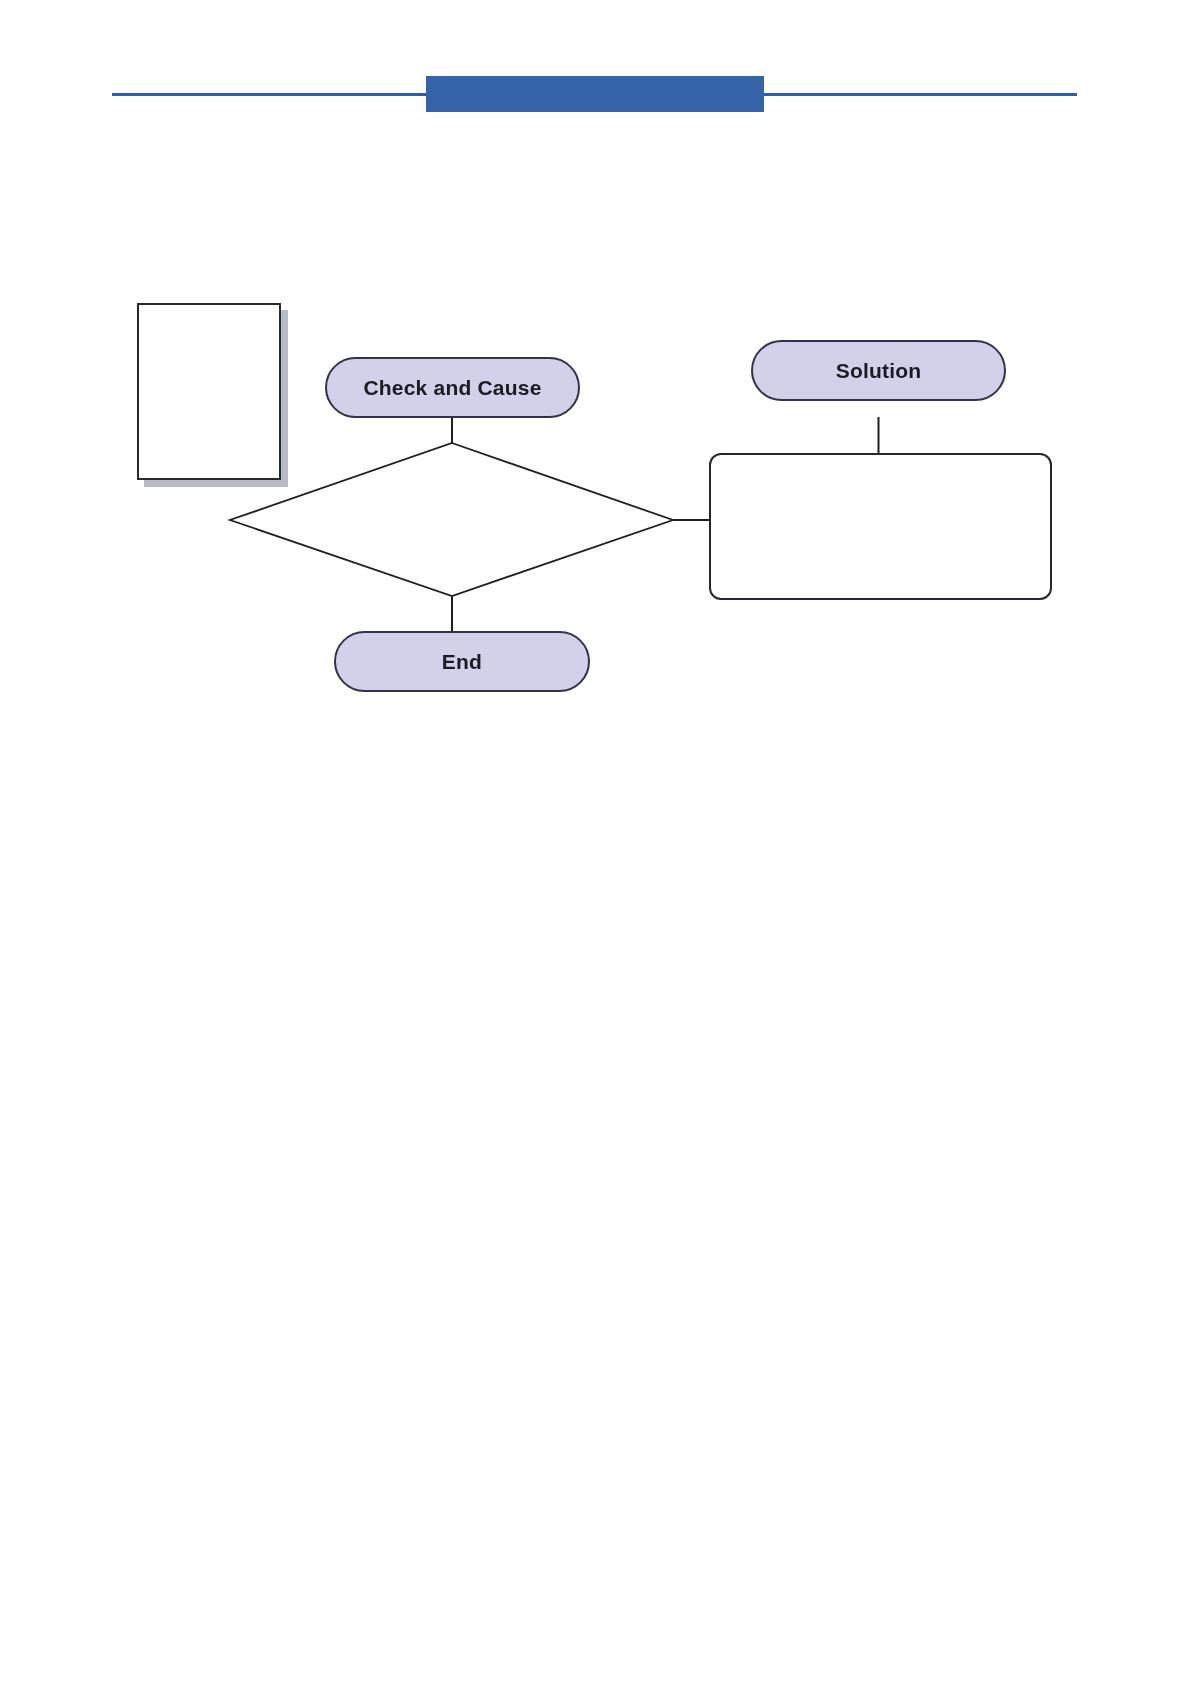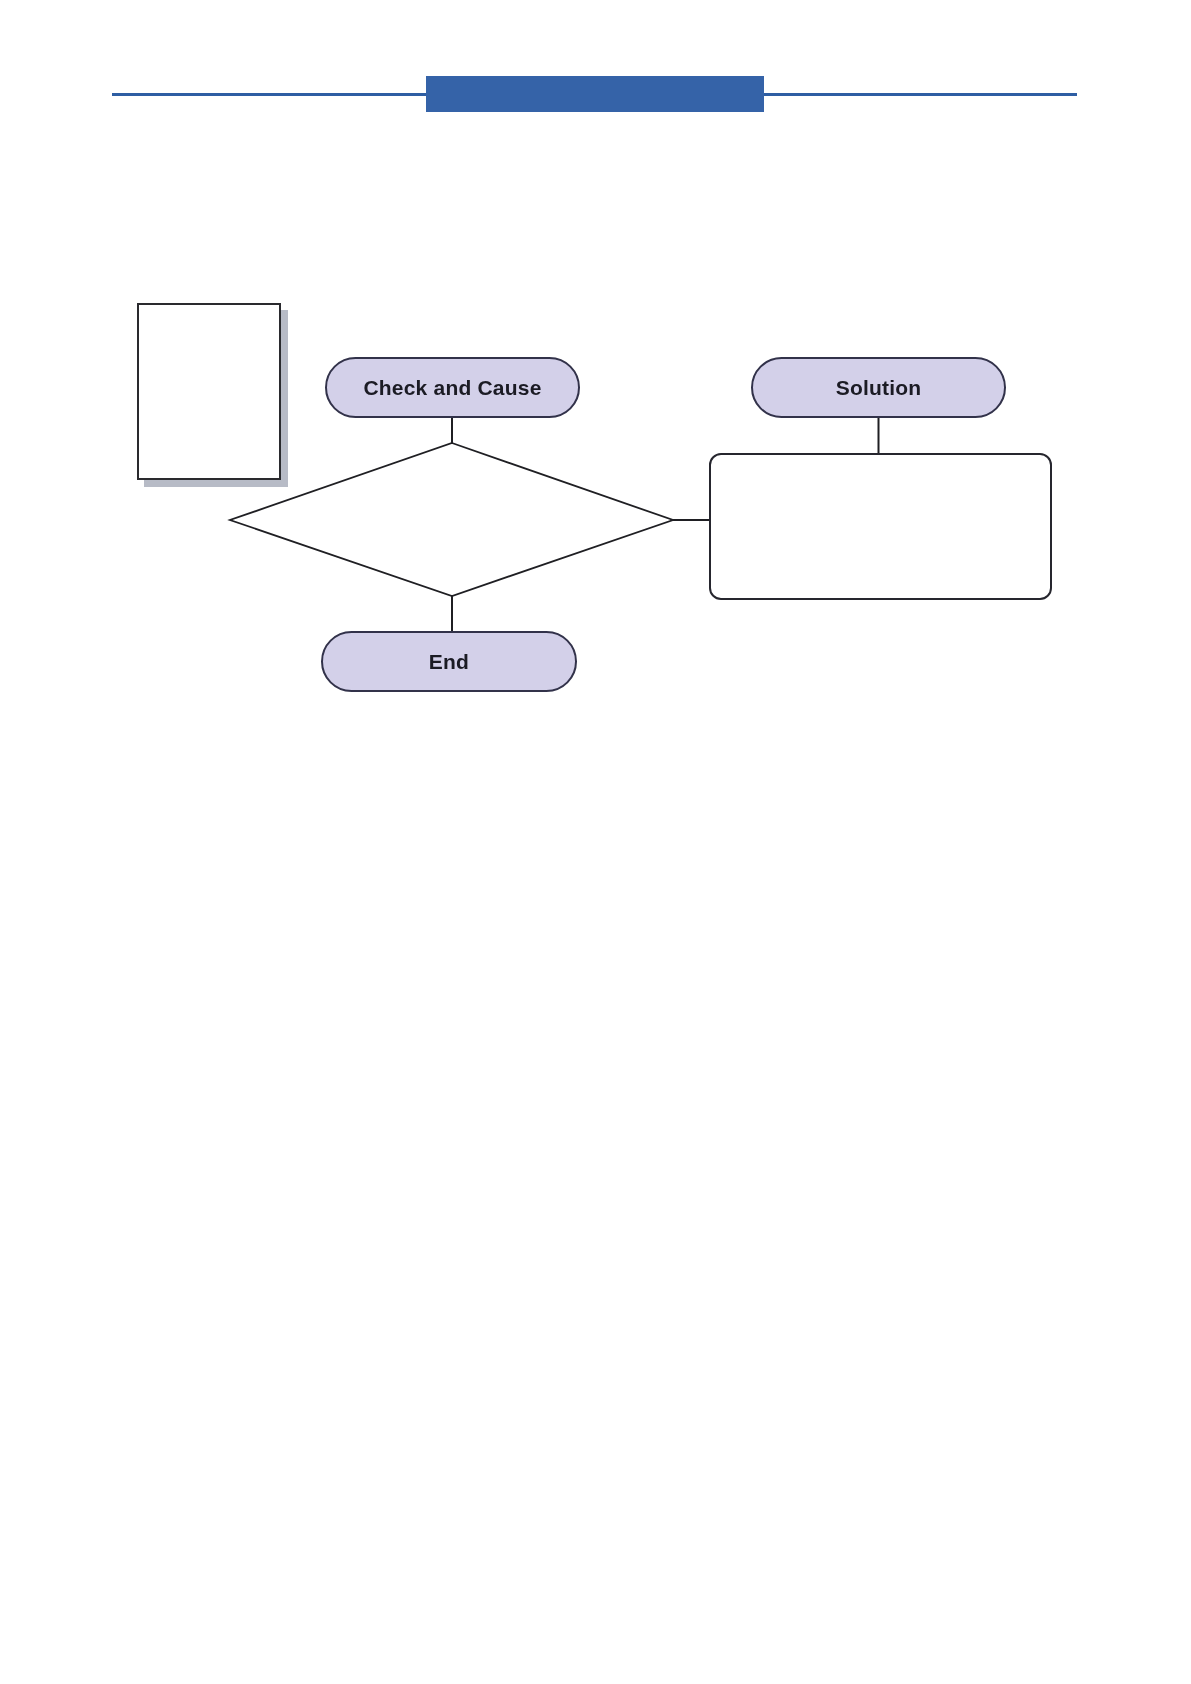--- a/index.html
+++ b/index.html
@@ -74,22 +74,22 @@
     letter-spacing: 0.2px;
   }
   .terminator {
     width: 255px;
     height: 61px;
     border: 2px solid var(--node-border, #32324a);
     border-radius: 31px;
     background: var(--node-fill, #d3d0e9);
   }
   .terminator.check-pill  { left: 325px; top: 357px; }
-  .terminator.solution-pill { left: 751px; top: 357px; }
-  .terminator.end-pill { left: 321px; top: 631px; width: 256px; }
+  .terminator.solution-pill { left: 751px; top: 340px; }
+  .terminator.end-pill { left: 334px; top: 631px; width: 256px; }
   .blank-card {
     left: 137px;
     top: 303px;
     width: 144px;
     height: 177px;
     border: 2px solid #2a2a2e;
     background: #ffffff;
     box-shadow: 7px 7px 0 var(--shadow-gray, #b7bbc6);
   }
   .process-box {

